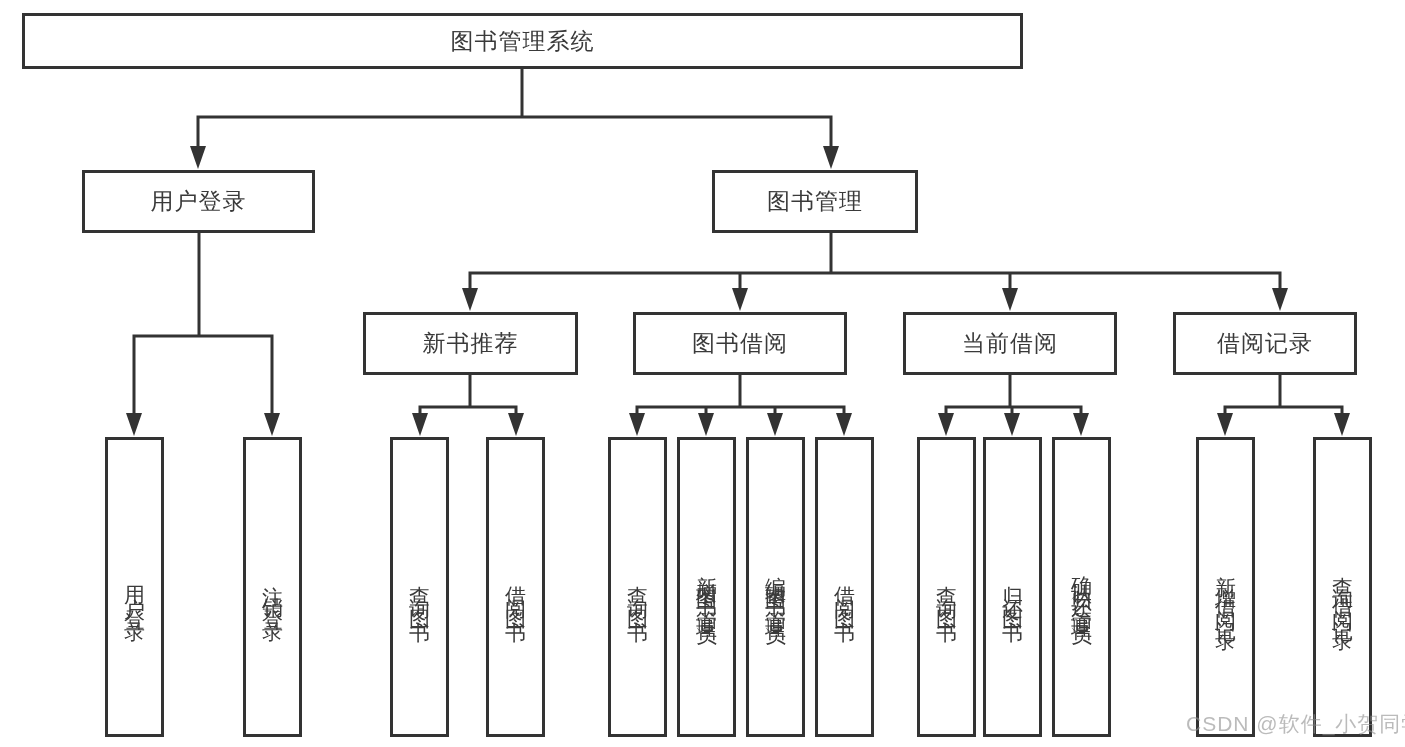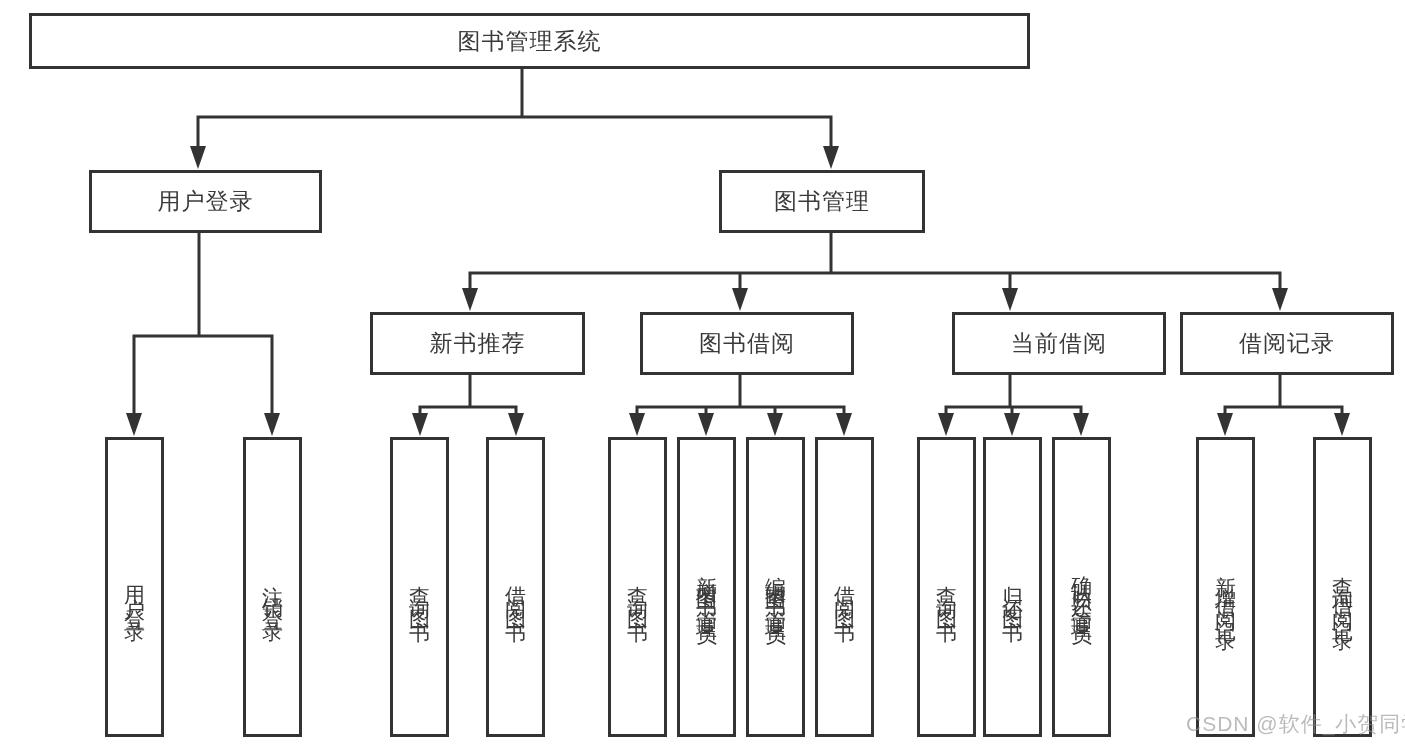--- a/index.html
+++ b/index.html
@@ -16,21 +16,20 @@
     box-sizing:border-box;
     background:#ffffff;
     border:3px solid #333333;
     color:#3a3a3a;
   }
   .h-node{
     display:flex;align-items:center;justify-content:center;
     font-size:23px;
     letter-spacing:1px;
     white-space:nowrap;
-    margin-left:7px;
   }
   .v-node .v-label{
     position:absolute;left:50%;top:50%;
     transform:translate(-50%,-50%);
     writing-mode:vertical-rl;
     text-orientation:mixed;
     white-space:nowrap;
     font-size:21px;
     color:#3a3a3a;
   }
@@ -107,22 +106,22 @@
     </g>
   </svg>
 
   <div class="node h-node" style="left:22px;top:13px;width:1001px;height:56px;">图书管理系统</div>
 
   <div class="node h-node" style="left:82px;top:170px;width:233px;height:63px;">用户登录</div>
   <div class="node h-node" style="left:712px;top:170px;width:206px;height:63px;">图书管理</div>
 
   <div class="node h-node" style="left:633px;top:312px;width:214px;height:63px;">图书借阅</div>
   <div class="node h-node" style="left:363px;top:312px;width:215px;height:63px;">新书推荐</div>
-  <div class="node h-node" style="left:945px;top:312px;width:214px;height:63px;">当前借阅</div>
-  <div class="node h-node" style="left:1173px;top:312px;width:214px;height:63px;">借阅记录</div>
+  <div class="node h-node" style="left:903px;top:312px;width:214px;height:63px;">当前借阅</div>
+  <div class="node h-node" style="left:1173px;top:312px;width:184px;height:63px;">借阅记录</div>
 
   <div class="node v-node" style="left:105px;top:437px;width:59px;height:300px;">
     <span class="v-label ls-4">用户登录</span>
   </div>
   <div class="node v-node" style="left:243px;top:437px;width:59px;height:300px;">
     <span class="v-label ls-4">注销登录</span>
   </div>
 
   <div class="node v-node" style="left:390px;top:437px;width:59px;height:300px;">
     <span class="v-label ls-4">查询图书</span>

